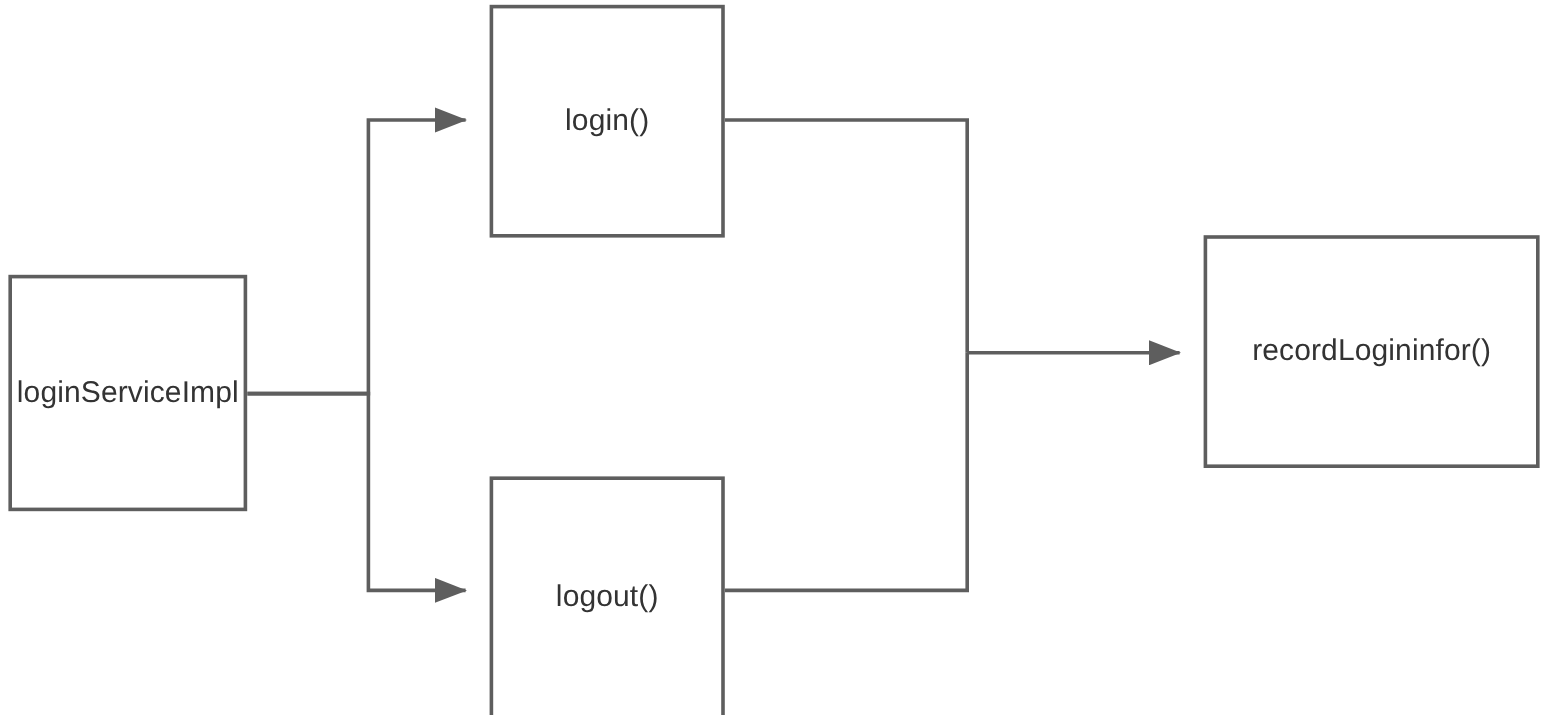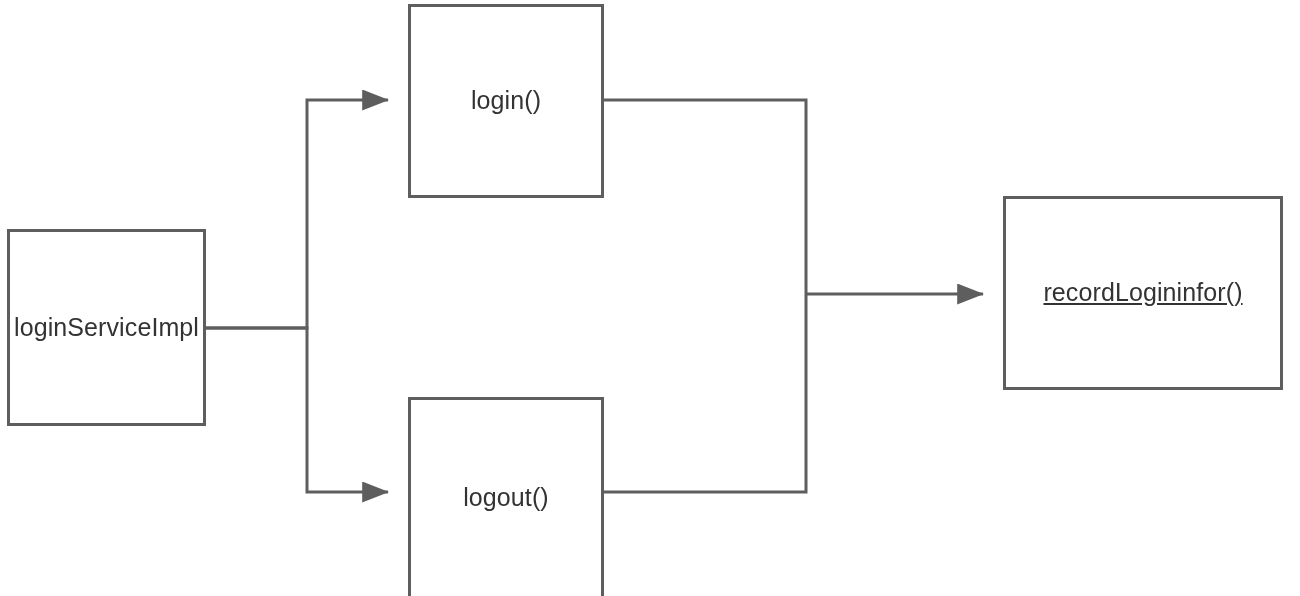--- a/index.html
+++ b/index.html
@@ -41,21 +41,21 @@
     padding: 0 4px;
   }
   .node .label {
     display: block;
     width: 100%;
   }
   
   #node-loginserviceimpl { left: 7px;    top: 229px; width: 199px; height: 197px; }
   #node-login            { left: 408px;  top: 4px;   width: 196px; height: 194px; }
   #node-logout           { left: 408px;  top: 397px; width: 196px; height: 202px; }
-  #node-recordlogininfor { left: 1003px; top: 196px; width: 280px; height: 194px; text-decoration: underline; }
+  #node-recordlogininfor { left: 1003px; top: 196px; width: 280px; height: 194px; }
 </style>
 </head>
 <body>
 
 <div id="canvas">
 
   <svg id="edges" viewBox="0 0 1300 596" xmlns="http://www.w3.org/2000/svg">
     <defs>
       <marker id="arrowhead" markerWidth="9" markerHeight="7" refX="8.6" refY="3.5" orient="auto" markerUnits="strokeWidth">
         <path d="M0,0 L9,3.5 L0,7 Z" fill="#5e5e5e"></path>

